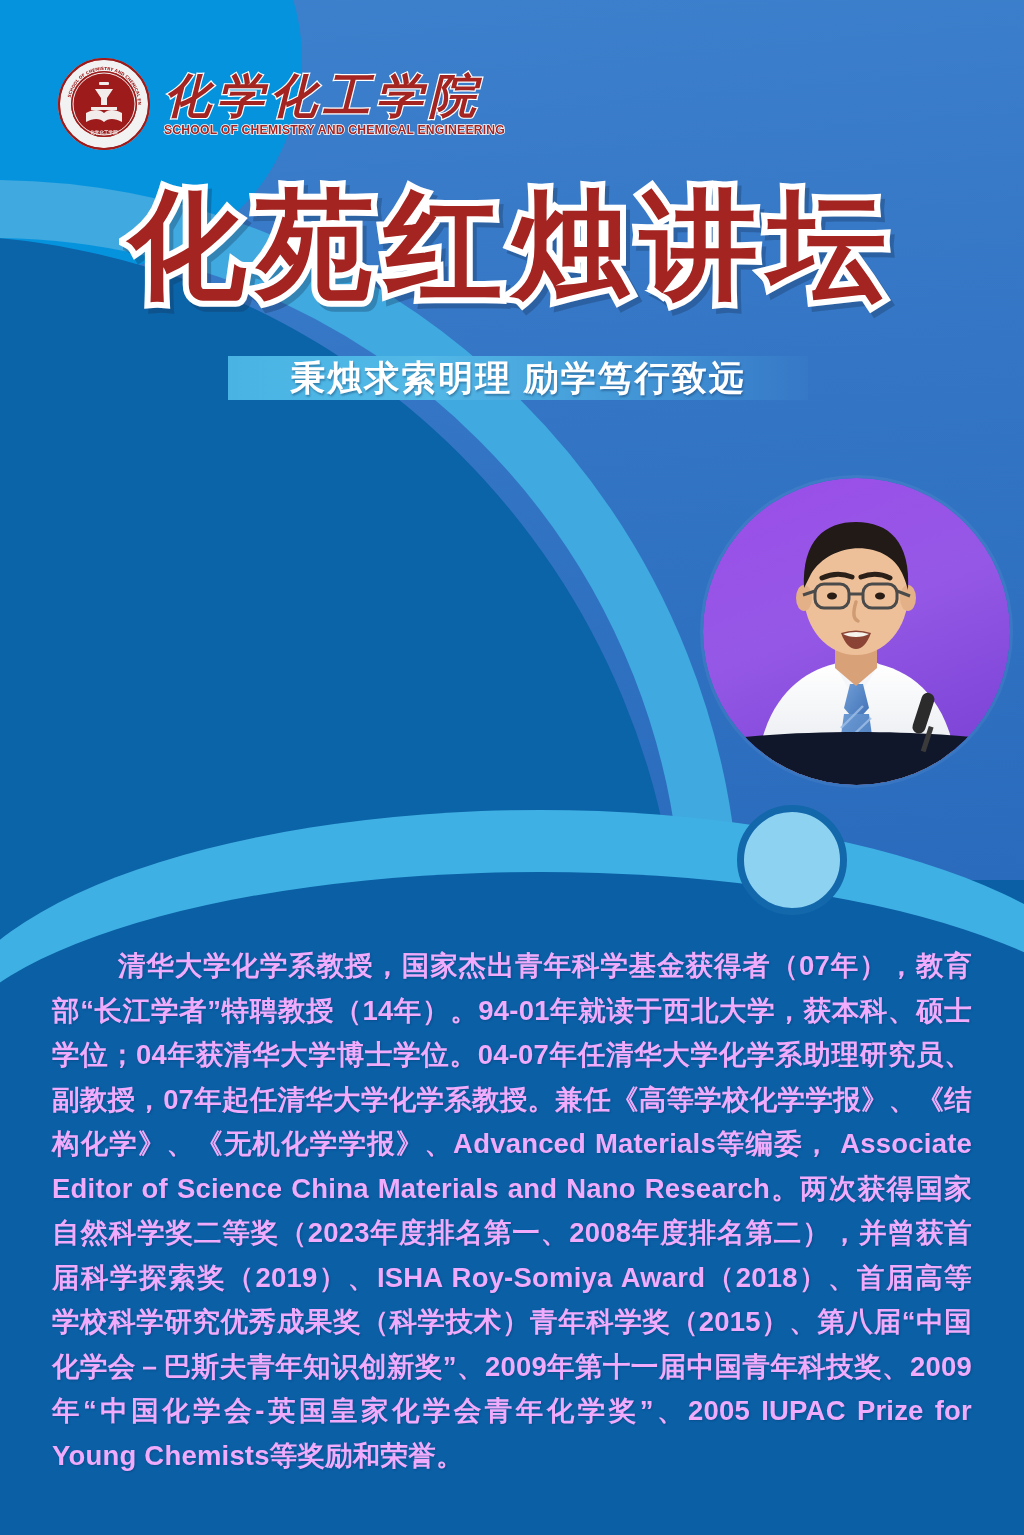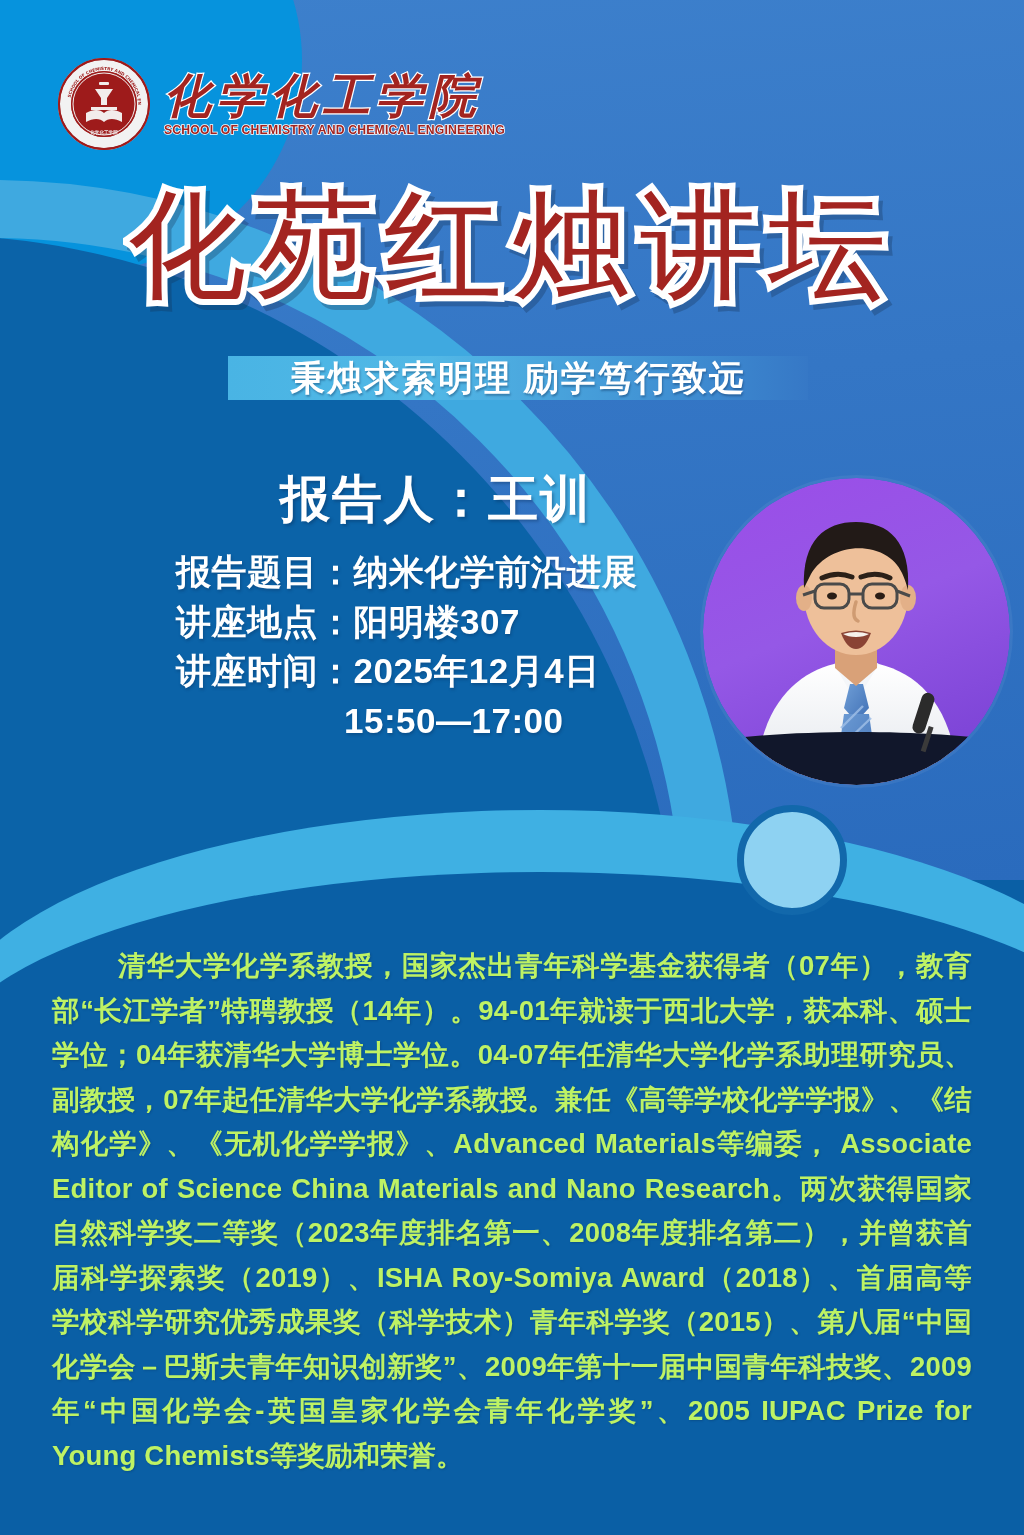--- a/index.html
+++ b/index.html
@@ -91,21 +91,21 @@
     letter-spacing:0.2px;margin-top:1px;
     -webkit-text-stroke:1.5px #ffffff;
     paint-order:stroke fill;
   }
 
   
   .main-title{
     position:absolute;left:0;top:186px;width:1024px;
     text-align:center;z-index:6;
     font-family:"DejaVu Sans","Liberation Sans",sans-serif;
-    font-size:118px;font-weight:normal;
+    font-size:118px;font-weight:bold;
     letter-spacing:10px;
     color:#a32420;
     -webkit-text-stroke:12px #ffffff;
     paint-order:stroke fill;
     filter:drop-shadow(4px 5px 0px rgba(20,45,80,.30));
     line-height:1;
   }
 
   
   .motto{
@@ -147,21 +147,21 @@
   .deco-circle{
     position:absolute;left:737px;top:805px;width:110px;height:110px;
     border-radius:50%;background:#8ed2f2;
     border:7px solid #1268ab;box-sizing:border-box;
     z-index:8;
   }
 
   
   .bio{
     position:absolute;left:52px;top:944px;width:920px;z-index:6;
-    color:#bef264;
+    color:#f0abfc;
     font-size:27.5px;
     font-weight:bold;
     line-height:1.62;
     text-align:justify;
     text-indent:66px;
     letter-spacing:0.2px;
     text-shadow:1px 1px 2px rgba(8,40,80,.28);
   }
 </style>
 </head>
@@ -205,27 +205,20 @@
       <div class="logo-en">SCHOOL OF CHEMISTRY AND CHEMICAL ENGINEERING</div>
     </div>
   </div>
 
   <div class="main-title">化苑红烛讲坛</div>
 
   <div class="motto">
     <span>秉烛求索明理 励学笃行致远</span>
   </div>
 
-  <div class="speaker-block">
-    <div class="speaker-name">报告人：王训</div>
-    <div class="info-line">报告题目：纳米化学前沿进展</div>
-    <div class="info-line">讲座地点：阳明楼307</div>
-    <div class="info-line">讲座时间：2025年12月4日</div>
-    <div class="info-line indent">15:50—17:00</div>
-  </div>
 
   <div class="portrait">
     <svg width="307" height="307" viewBox="0 0 307 307">
       <defs>
         <linearGradient id="bgp" x1="0" y1="0" x2="0.4" y2="1">
           <stop offset="0%" stop-color="#9b4de8"></stop>
           <stop offset="55%" stop-color="#9558e6"></stop>
           <stop offset="100%" stop-color="#7f46d8"></stop>
         </linearGradient>
         <linearGradient id="shirt" x1="0" y1="0" x2="0" y2="1">

